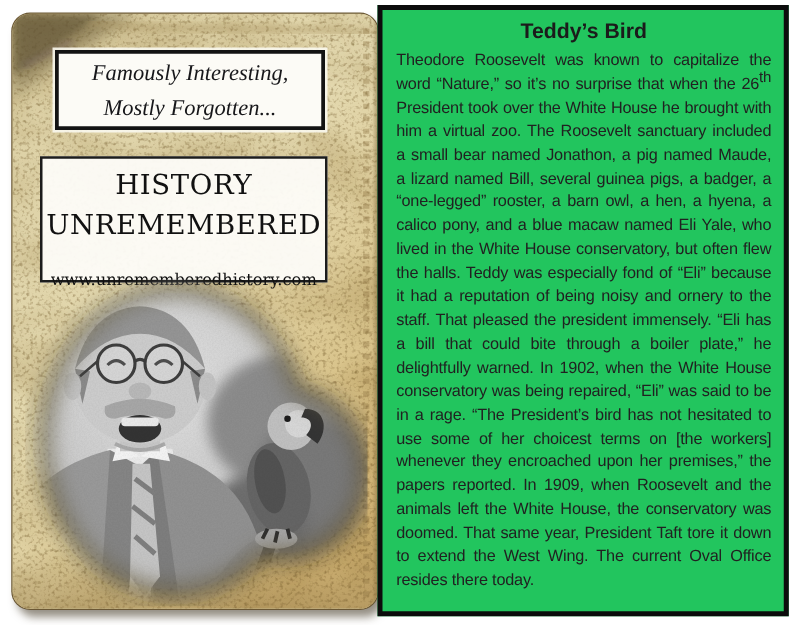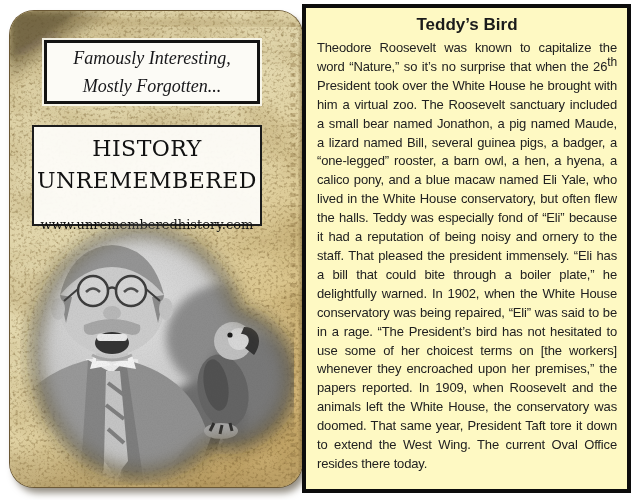--- a/index.html
+++ b/index.html
@@ -4,21 +4,21 @@
 <style>
   html,body { margin:0; padding:0; background:#ffffff; }
   .canvas {
     position:relative; width:637px; height:500px; overflow:hidden;
     background:#ffffff; font-family:"Liberation Sans", sans-serif;
   }
 
   
   .paper-card {
     position:absolute; left:10px; top:11px; width:292px; height:476px;
-    border-radius:24px; overflow:hidden; background:#dccfa2;
+    border-radius:14px; overflow:hidden; background:#dccfa2;
     box-shadow: 0 0 0 1px #6b5835, 4px 6px 7px rgba(60,50,30,0.55);
   }
   .paper-card .texture { position:absolute; left:0; top:0; width:100%; height:100%; }
 
   .tagline-box {
     position:absolute; left:34px; top:29px; width:216px; height:64px;
     background:#fcfbf6; border:3px solid #131313; box-sizing:border-box;
     box-shadow:0 0 0 2px rgba(250,248,238,0.9);
     display:flex; flex-direction:column; justify-content:center; align-items:center;
     font:italic 18px/28px "Liberation Serif", serif; color:#17171a; text-align:center;
@@ -32,21 +32,21 @@
   .brand-line { font:400 22px/32px "DejaVu Serif", serif; letter-spacing:0.5px; }
   .brand-box .brand-line:first-child { margin-top:6px; }
   .brand-url { font:400 13px/20px "DejaVu Serif", serif; margin-top:18px; }
 
   .photo { position:absolute; left:10px; top:212px; width:274px; height:262px; }
   .photo svg { width:100%; height:100%; display:block; }
 
   
   .article-box {
     position:absolute; left:302px; top:4px; width:329px; height:489px;
-    background:#fef9c3; border:4px solid #0c0c0c; box-sizing:border-box;
+    background:#22c55e; border:4px solid #0c0c0c; box-sizing:border-box;
     padding:3px 10px 0 11px; overflow:hidden;
   }
   .article-title {
     margin:2px 0 2px 0; text-align:center;
     font:700 17px/24px "Liberation Sans", sans-serif; color:#1b1b1b;
   }
   .article-body {
     margin:0; text-align:justify; color:#212121;
     font:400 13px/18.9px "Liberation Sans", sans-serif; letter-spacing:-0.15px;
   }

